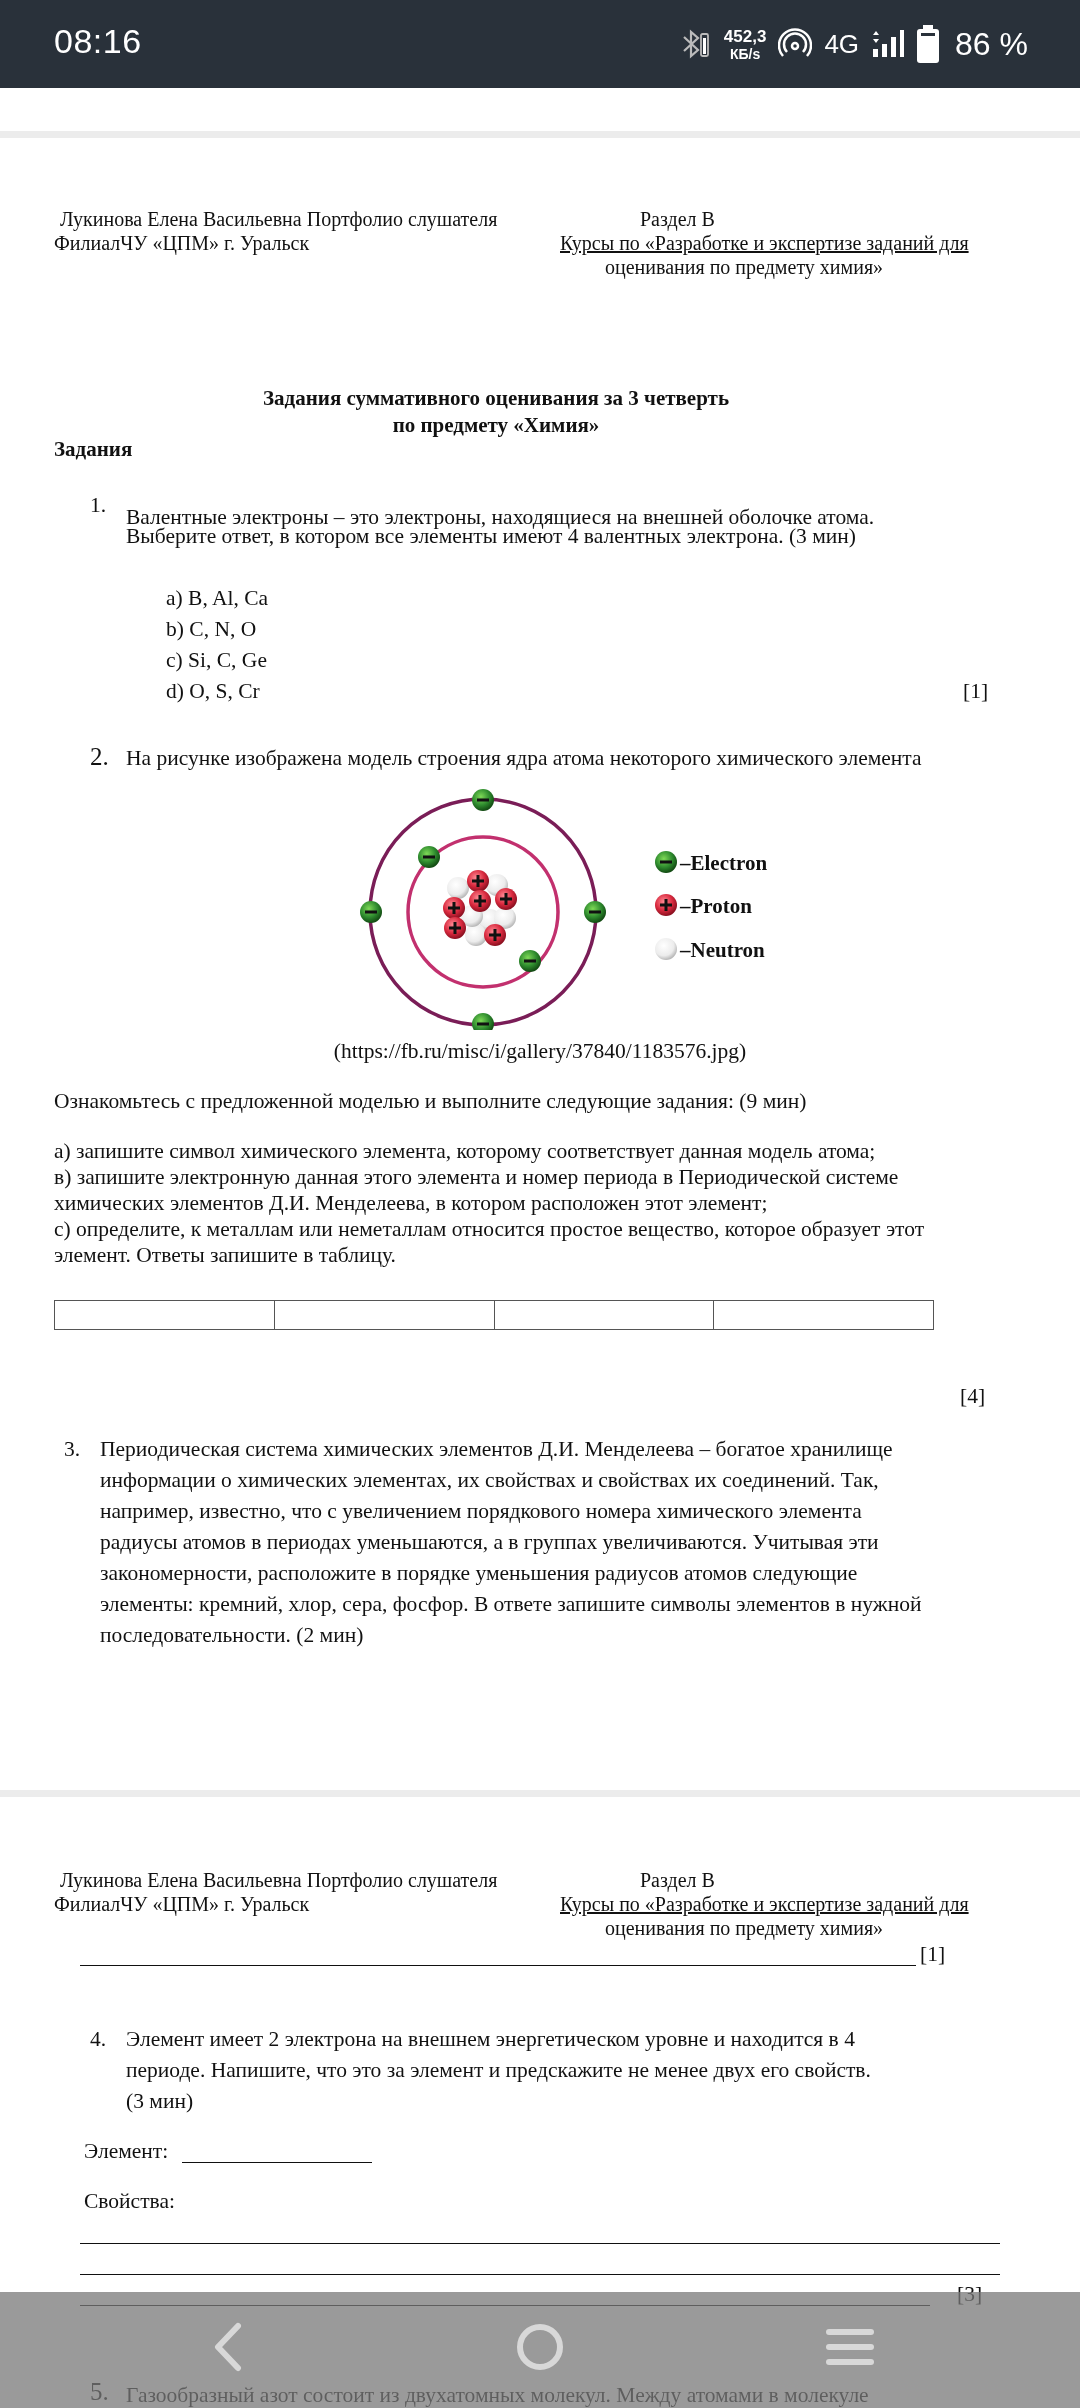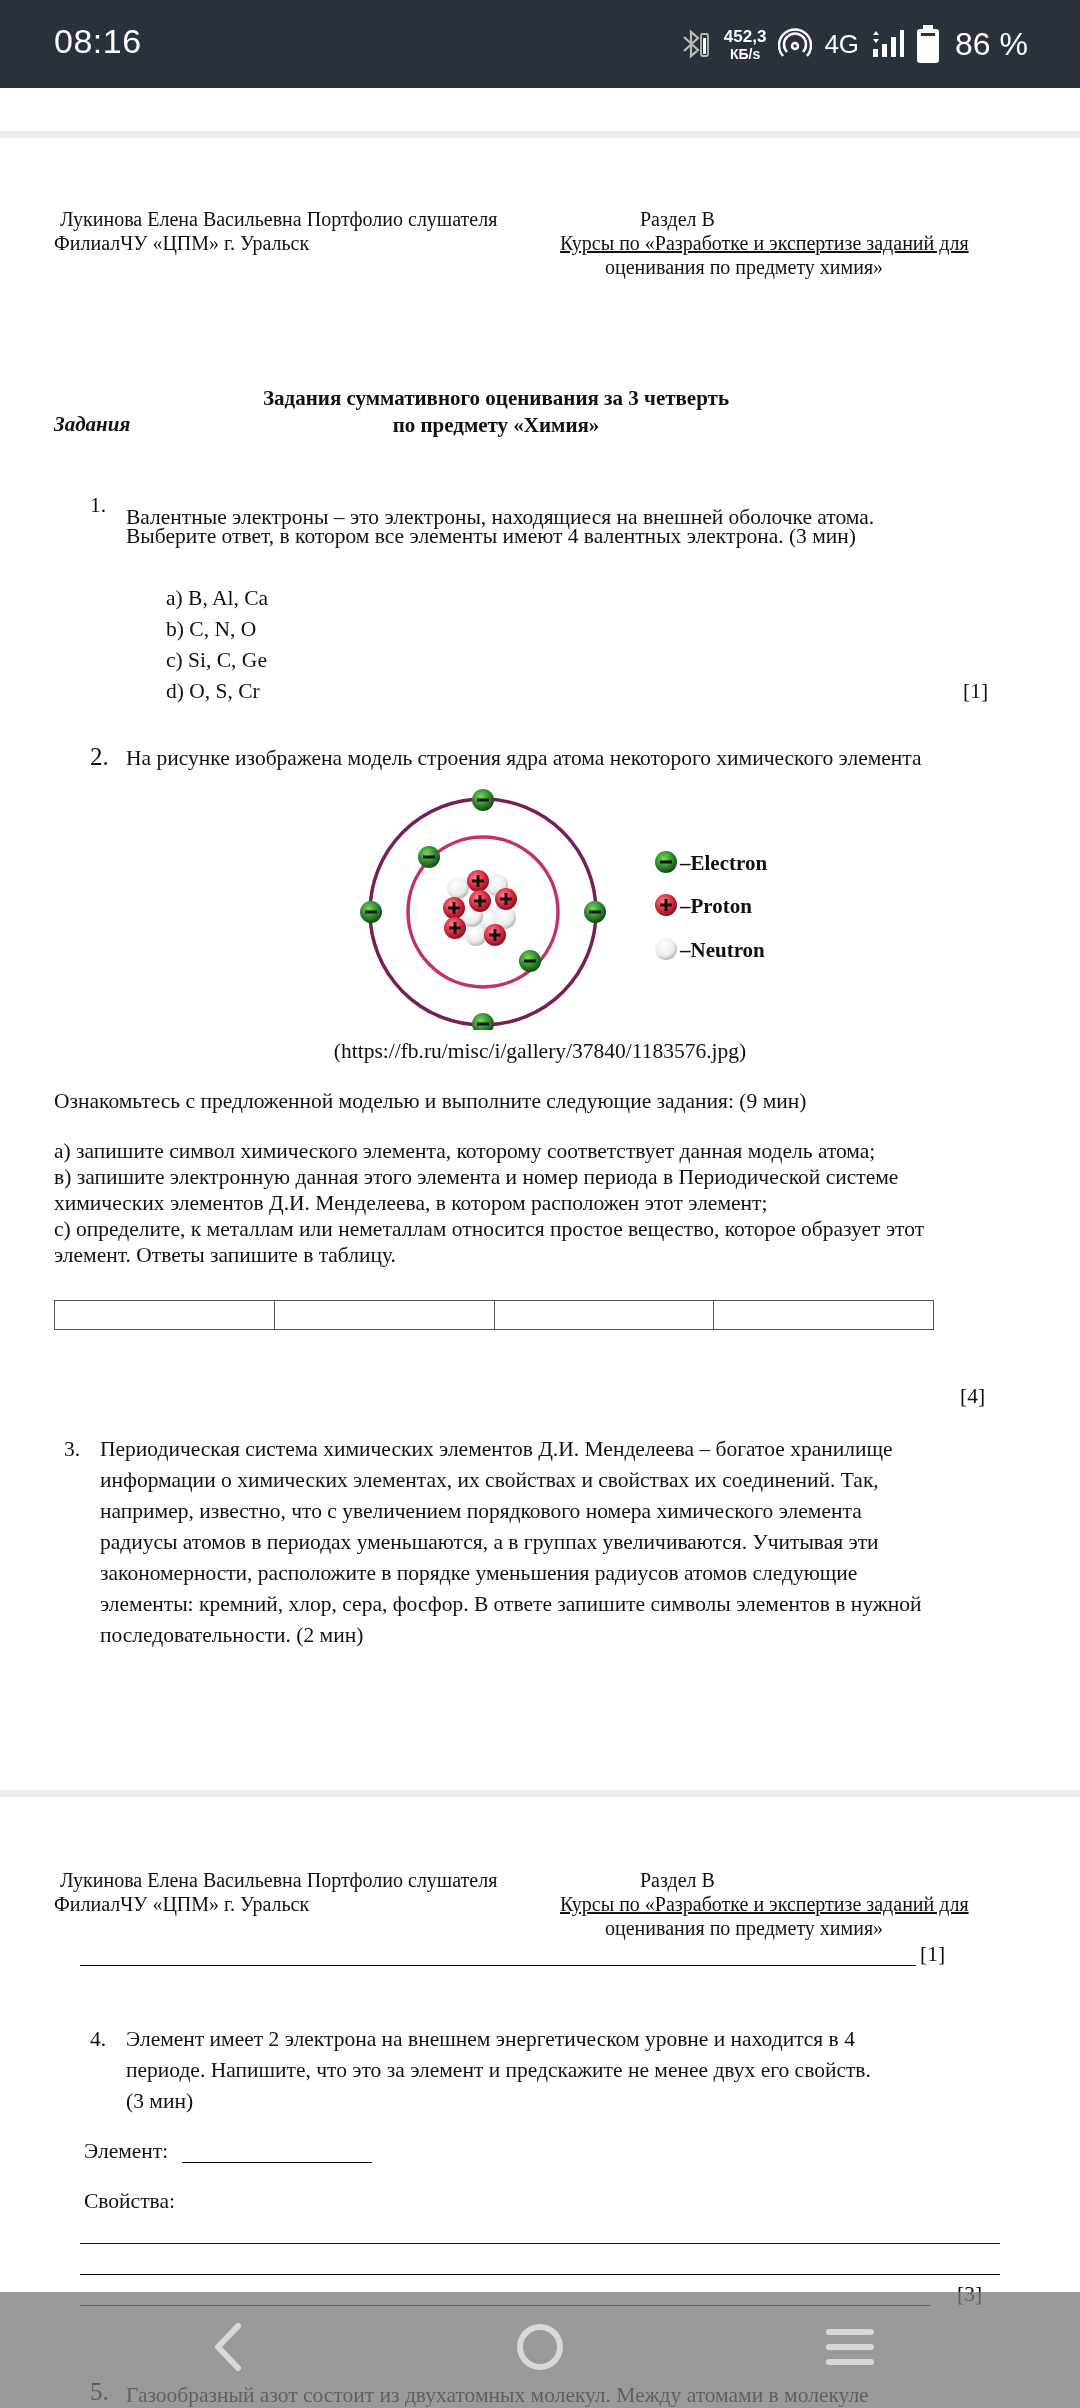--- a/index.html
+++ b/index.html
@@ -96,21 +96,21 @@
 <div class="hdr" style="top:207px">
   <span class="l1">Лукинова Елена Васильевна Портфолио слушателя</span>
   <span class="r1">Раздел В</span>
   <span class="l2">ФилиалЧУ «ЦПМ» г. Уральск</span>
   <span class="r2">Курсы по «Разработке и экспертизе заданий для</span>
   <span class="r3">оценивания по предмету химия»</span>
 </div>
 
 <div class="title" style="top:383px">Задания суммативного оценивания за 3 четверть</div>
 <div class="title" style="top:410px">по предмету «Химия»</div>
-<div class="abs bold" style="left:54px; top:412px; font-size:21px;font-style:italic;">Задания</div>
+<div class="abs bold" style="left:54px; top:437px; font-size:21px;">Задания</div>
 
 <div class="doc" style="top:490px">
   <span class="qnum" style="left:90px; top:0">1.</span>
   <span class="abs" style="left:126px; top:12px">Валентные электроны – это электроны, находящиеся на внешней оболочке атома.</span>
   <span class="abs" style="left:126px; top:31px">Выберите ответ, в котором все элементы имеют 4 валентных электрона. (3 мин)</span>
   <span class="abs" style="left:166px; top:93px">a) B, Al, Ca</span>
   <span class="abs" style="left:166px; top:124px">b) C, N, O</span>
   <span class="abs" style="left:166px; top:155px">c) Si, C, Ge</span>
   <span class="abs" style="left:166px; top:186px">d) O, S, Cr</span>
   <span class="mark" style="left:963px; top:186px">[1]</span>

